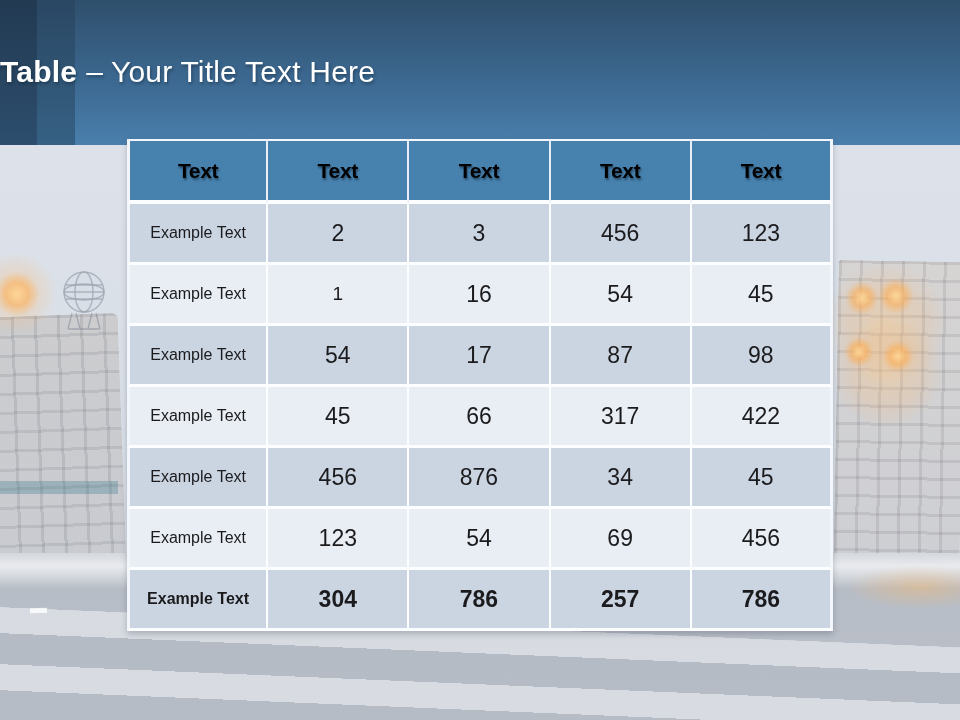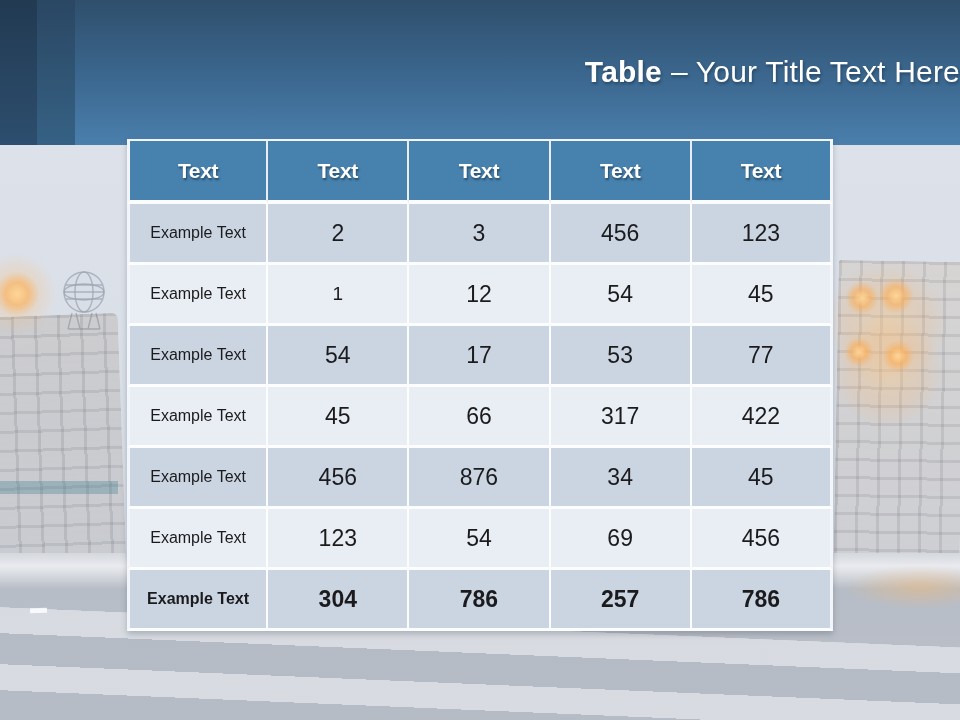--- a/index.html
+++ b/index.html
@@ -17,21 +17,21 @@
   .accent-stripe-1 {
     position:absolute; left:0; top:0; width:37px; height:145px;
     background:linear-gradient(180deg,#223a52,#2d4e6e);
   }
   .accent-stripe-2 {
     position:absolute; left:37px; top:0; width:38px; height:145px;
     background:linear-gradient(180deg,#2a4763,#366184);
   }
   .slide-title {
     position:absolute; left:0; right:0; top:54px; z-index:2;
-    text-align:right; color:#fff; font-size:30px; line-height:36px;
+    text-align:left; color:#fff; font-size:30px; line-height:36px;
     text-shadow:1px 2px 3px rgba(8,24,40,0.4); letter-spacing:0.2px;
   }
   .slide-title .t-bold { font-weight:700; }
   .slide-title .t-rest { font-weight:400; margin-left:9px; }
 
   
   .bg-photo {
     position:absolute; left:0; top:145px; width:960px; height:575px; z-index:0;
     background:linear-gradient(180deg,#dde2ea 0%,#d9dfe7 50%,#dbe0e7 100%);
   }
@@ -84,21 +84,21 @@
     background:radial-gradient(ellipse, rgba(240,185,120,0.5) 0%, rgba(240,185,120,0) 70%);
   }
 
   
   .data-table-wrap {
     position:absolute; left:127px; top:139px; width:706px; z-index:3;
     box-shadow:0 3px 6px rgba(50,60,80,0.28);
   }
   table.data-table { width:100%; border-collapse:separate; border-spacing:0; table-layout:fixed; }
   .data-table th {
-    height:57px; background:#4781ad; color:#ffffff;
+    height:57px; background:#4781ad; color:#000000;
     font-size:21px; font-weight:700; letter-spacing:-0.3px; text-align:center;
     text-shadow:1px 2px 2px rgba(15,35,55,0.55);
     border-top:2px solid #f2f5f9; border-bottom:4px solid #fcfdfe;
     border-right:2px solid #e9eef4;
   }
   .data-table th:first-child { border-left:3px solid #f2f5f9; }
   .data-table th:last-child  { border-right:3px solid #f2f5f9; }
   .data-table td {
     height:56px; text-align:center; vertical-align:middle;
     color:#1b1b1d; border-bottom:3px solid #fcfdfe; border-right:2px solid #fcfdfe;
@@ -173,30 +173,30 @@
         <tr>
           <td class="label">Example Text</td>
           <td class="num">2</td>
           <td class="num">3</td>
           <td class="num">456</td>
           <td class="num">123</td>
         </tr>
         <tr>
           <td class="label">Example Text</td>
           <td class="num small">1</td>
-          <td class="num">12</td>
+          <td class="num">16</td>
           <td class="num">54</td>
           <td class="num">45</td>
         </tr>
         <tr>
           <td class="label">Example Text</td>
           <td class="num">54</td>
           <td class="num">17</td>
-          <td class="num">53</td>
-          <td class="num">77</td>
+          <td class="num">87</td>
+          <td class="num">98</td>
         </tr>
         <tr>
           <td class="label">Example Text</td>
           <td class="num">45</td>
           <td class="num">66</td>
           <td class="num">317</td>
           <td class="num">422</td>
         </tr>
         <tr>
           <td class="label">Example Text</td>

